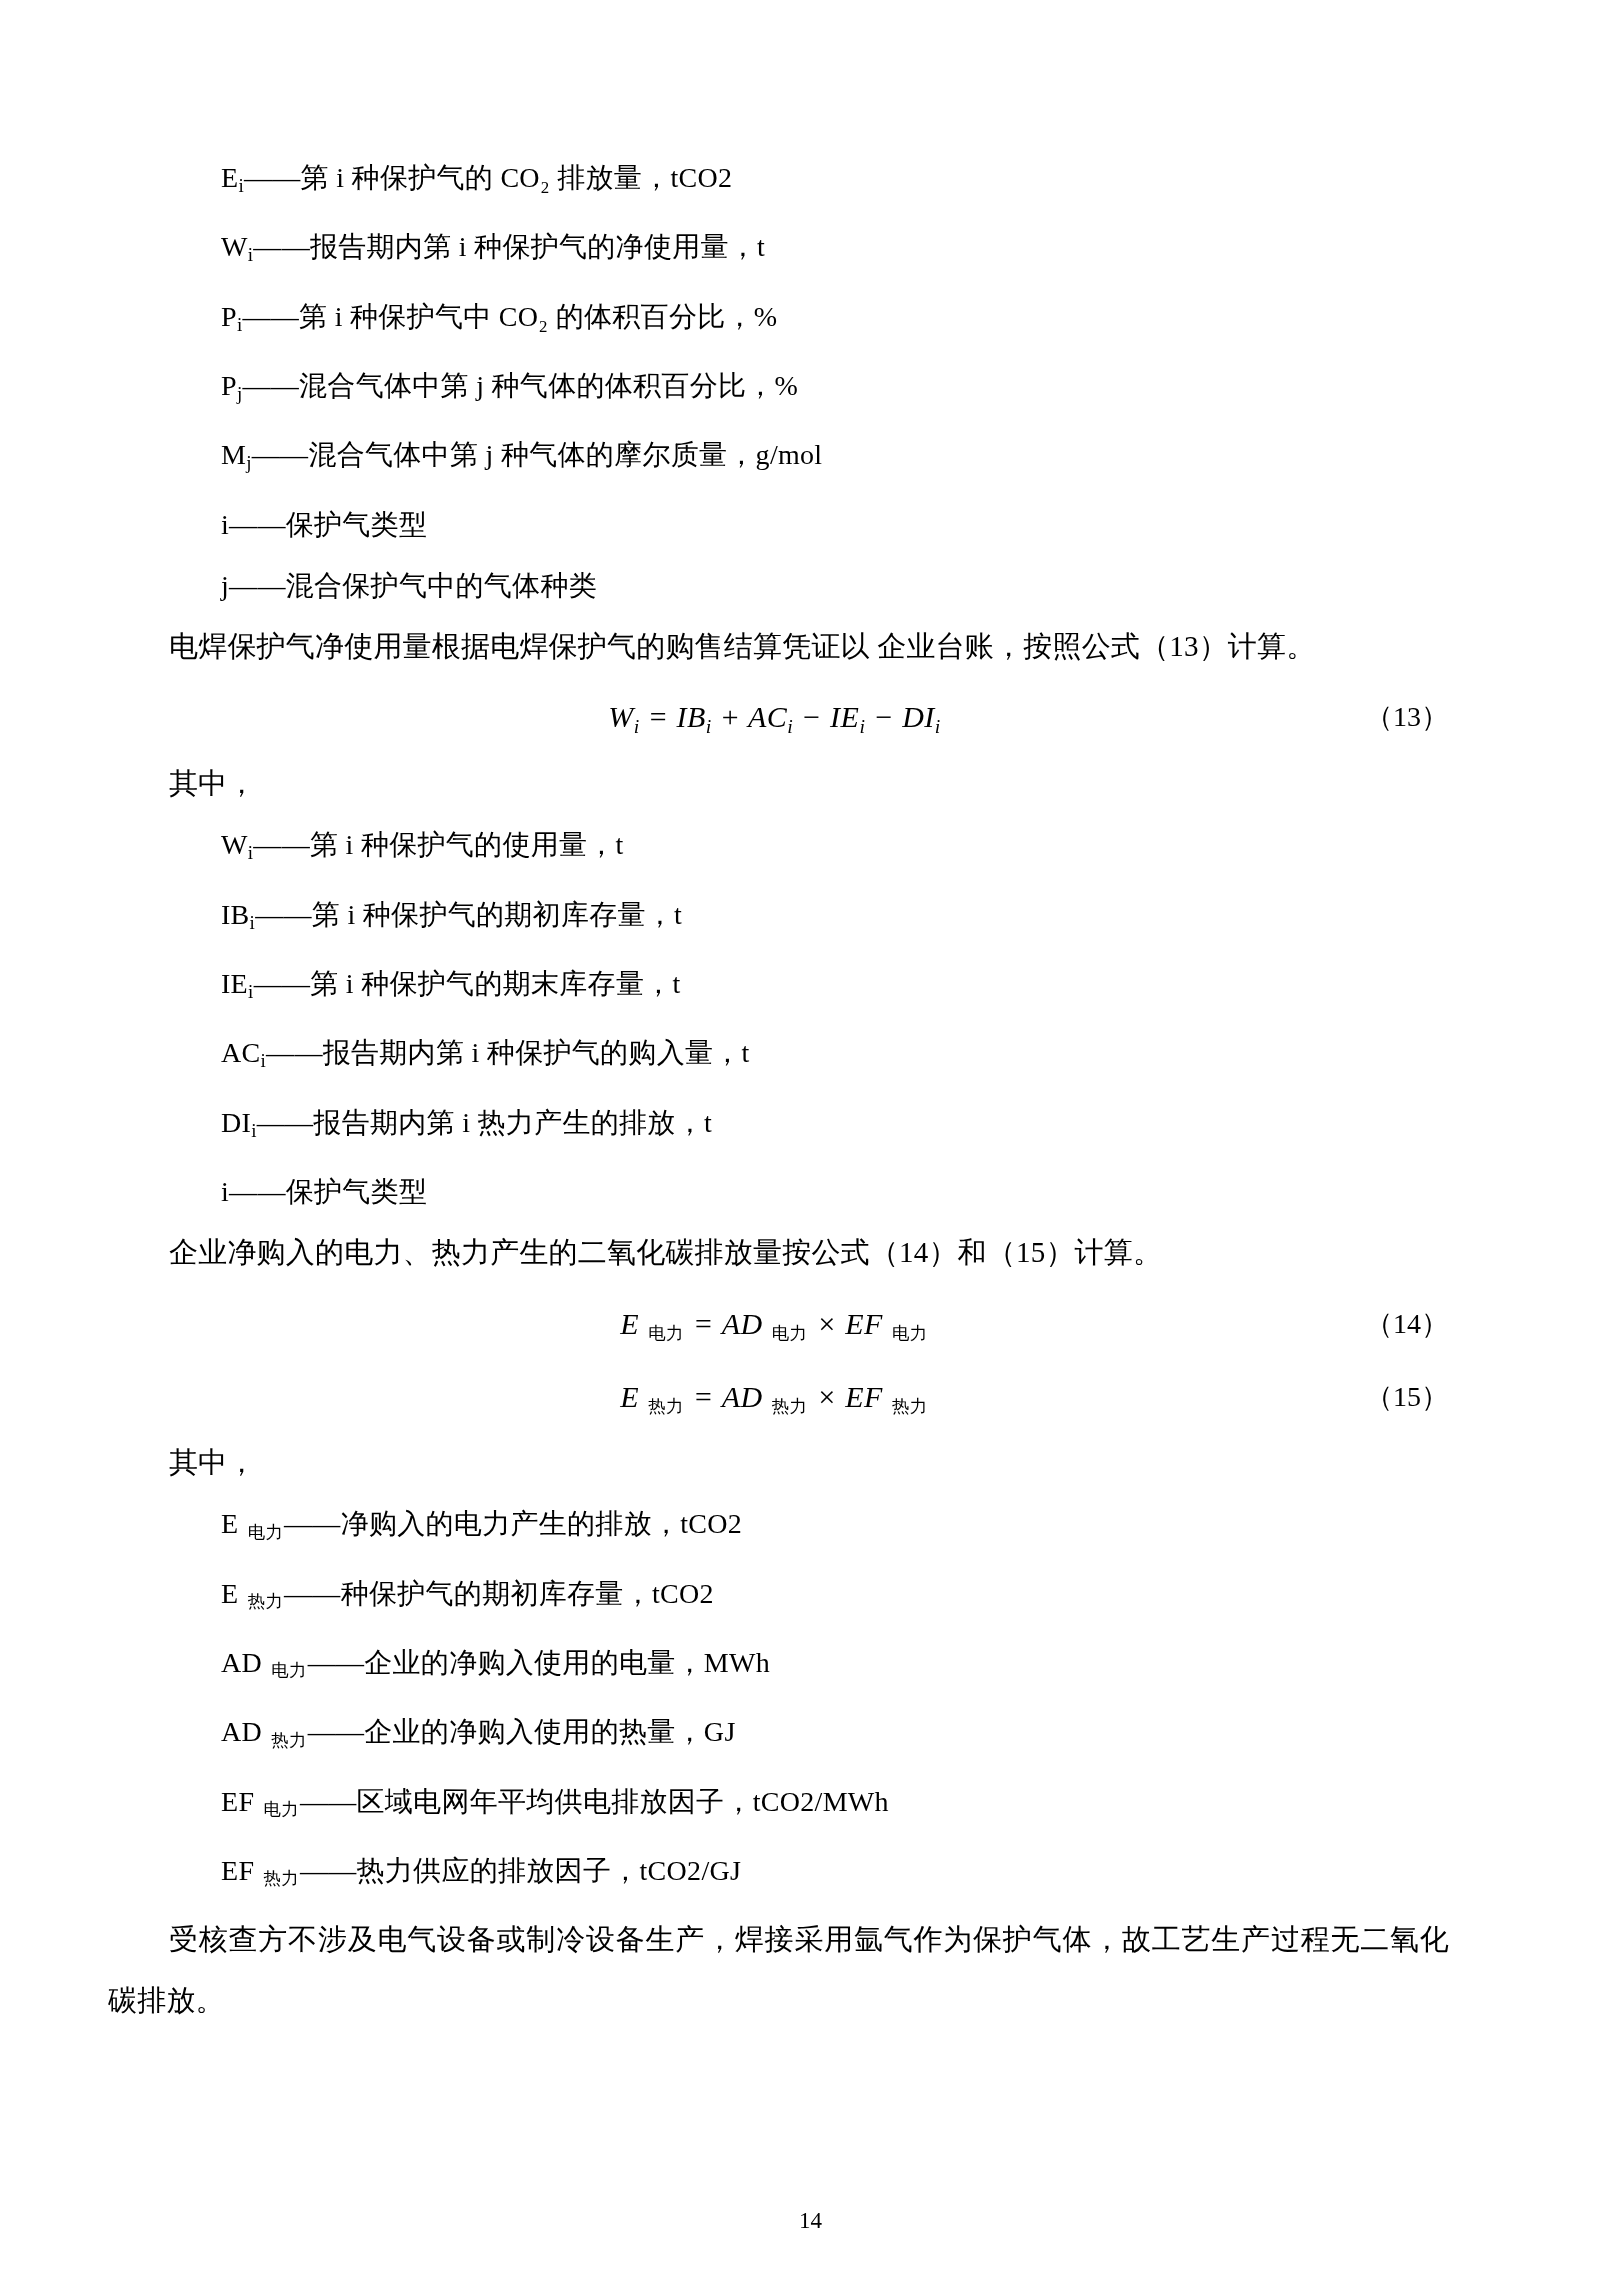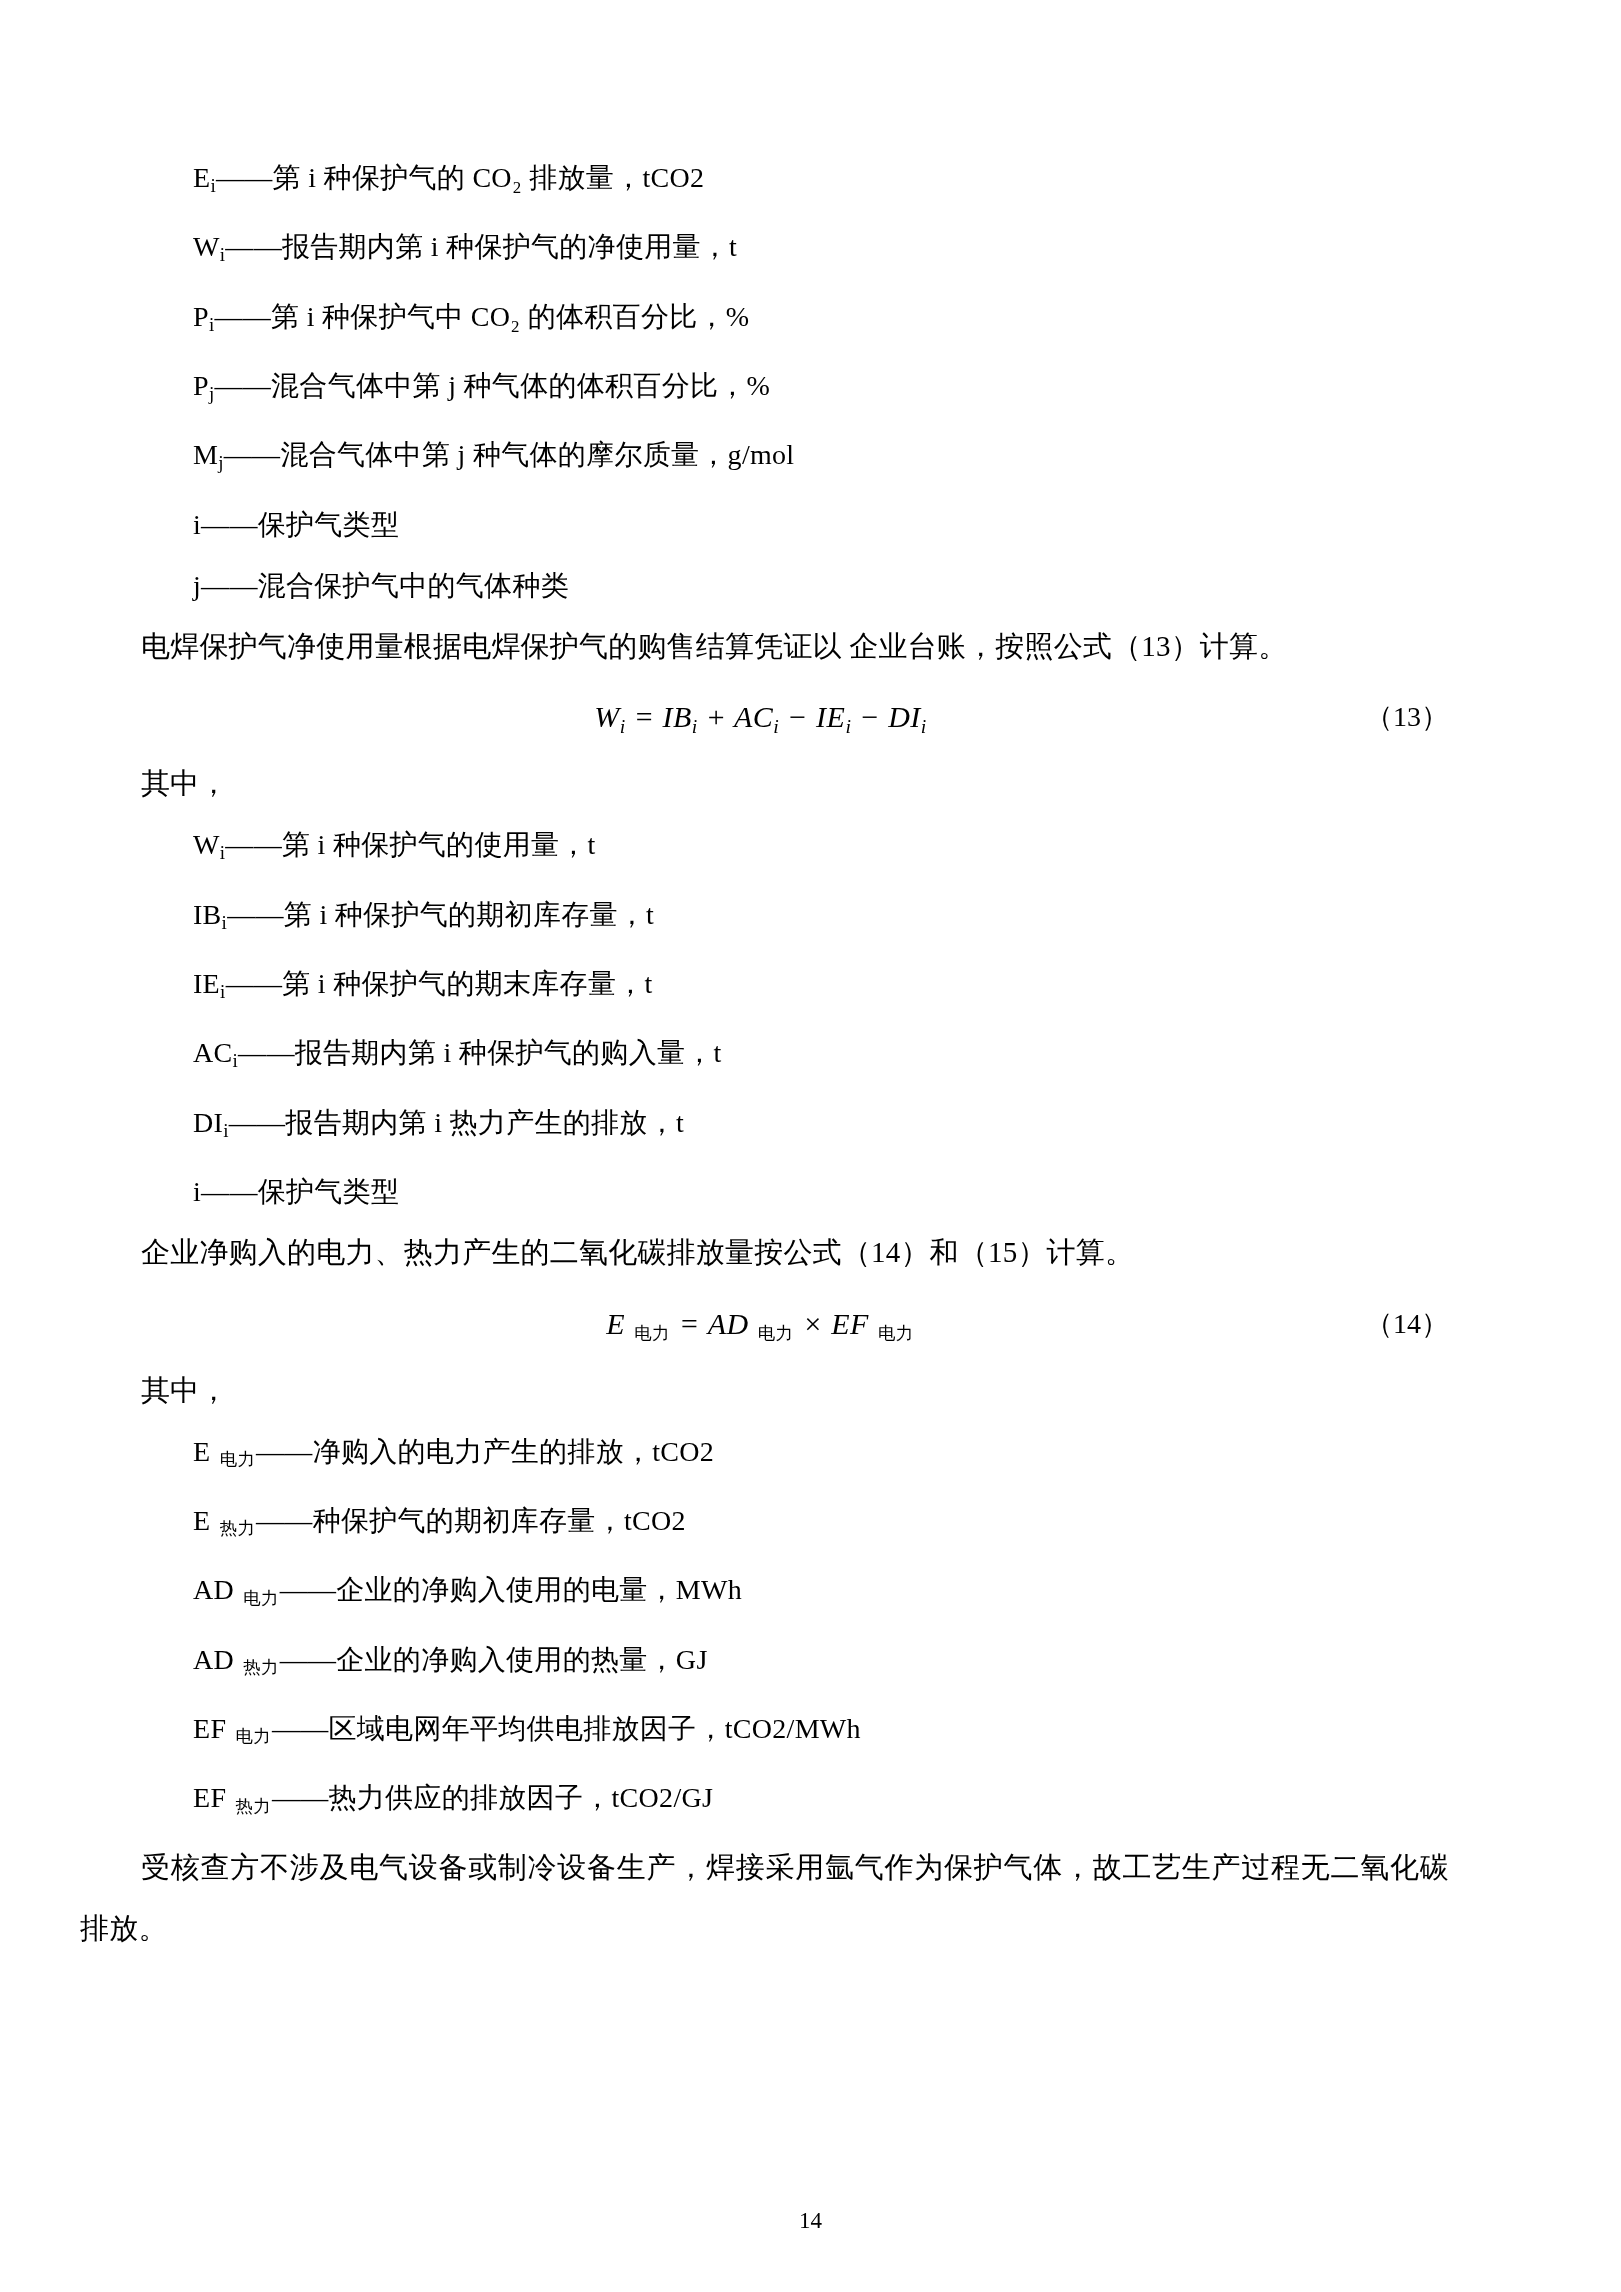--- a/index.html
+++ b/index.html
@@ -12,21 +12,21 @@
     height: 2293px;
     font-family: "Liberation Serif", "DejaVu Serif", serif;
     color: #000000;
     position: relative;
   }
   .page {
     position: relative;
     width: 1621px;
     height: 2293px;
     box-sizing: border-box;
-    padding: 147px 172px 0 80px;
+    padding: 147px 172px 0 108px;
   }
   .content {
     position: relative;
   }
   
   .def-line {
     margin: 0 0 0 113px;
     font-size: 28px;
     line-height: 61px;
     white-space: nowrap;
@@ -175,20 +175,26 @@
 
     <p class="para">企业净购入的电力、热力产生的二氧化碳排放量按公式（14）和（15）计算。</p>
 
     <div class="formula-row">
       <span class="formula">
         <i>E</i> <span class="sub-cn-f">电力</span> = <i>AD</i> <span class="sub-cn-f">电力</span> × <i>EF</i> <span class="sub-cn-f">电力</span>
       </span>
       <span class="formula-num">（14）</span>
     </div>
 
+    <div class="formula-row">
+      <span class="formula">
+        <i>E</i> <span class="sub-cn-f">热力</span> = <i>AD</i> <span class="sub-cn-f">热力</span> × <i>EF</i> <span class="sub-cn-f">热力</span>
+      </span>
+      <span class="formula-num">（15）</span>
+    </div>
 
     <p class="qizhong">其中，</p>
 
     <div class="def-line">
       <span class="sym">E <span class="sub-cn">电力</span></span><span>——净购入的电力产生的排放，tCO2</span>
     </div>
     <div class="def-line">
       <span class="sym">E <span class="sub-cn">热力</span></span><span>——种保护气的期初库存量，tCO2</span>
     </div>
     <div class="def-line">

